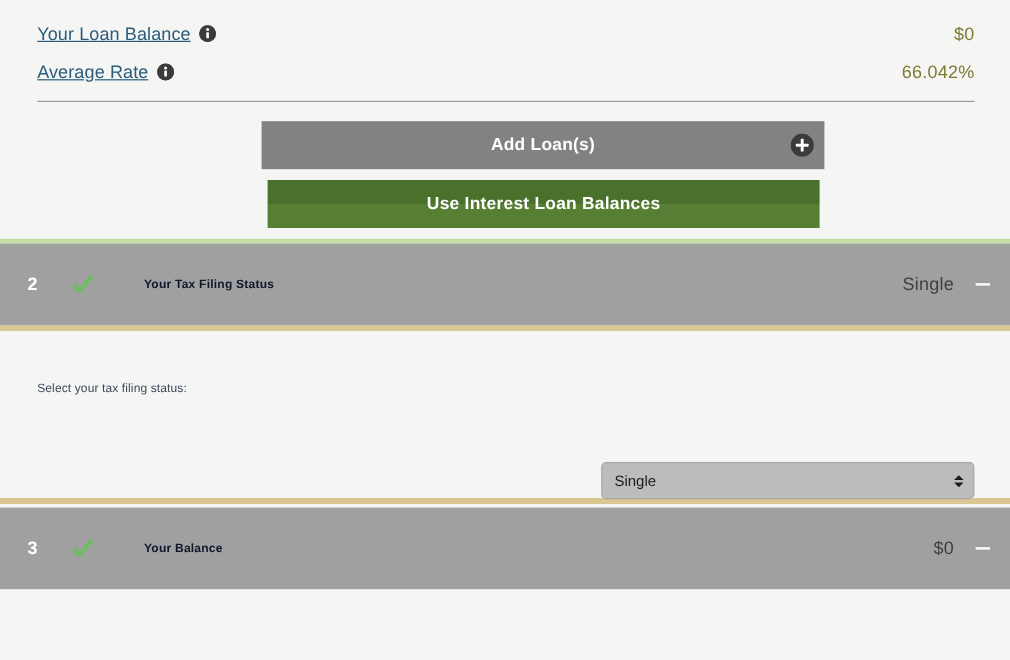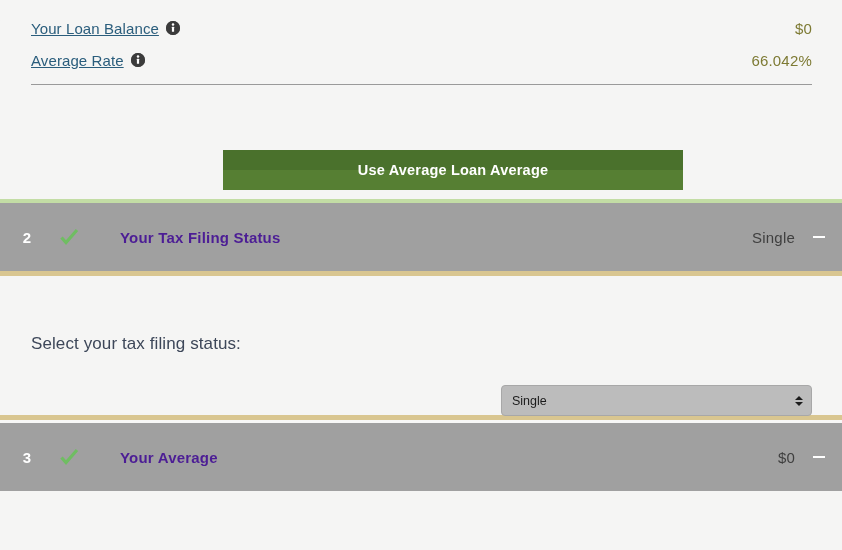--- a/index.html
+++ b/index.html
@@ -161,23 +161,23 @@
     height: 22px;
     display: flex;
     align-items: center;
     justify-content: center;
   }
   .sec-check svg { display: block; }
 
   .sec-title {
     position: absolute;
     left: 120px;
-    font-size: 15px;
+    font-size: 10px;
     font-weight: bold;
-    color: #4c1d95;
+    color: #0f172a;
     letter-spacing: 0.2px;
   }
 
   .sec-value {
     position: absolute;
     right: 47px;
     font-size: 15px;
     color: #3f3f3f;
     letter-spacing: 0.2px;
   }
@@ -202,22 +202,22 @@
   .section-body {
     position: relative;
     width: 842px;
     height: 139px;
     background: #f5f5f4;
   }
 
   .body-label {
     position: absolute;
     left: 31px;
-    top: 58px;
-    font-size: 17px;
+    top: 43px;
+    font-size: 10px;
     color: #3d4759;
     letter-spacing: 0.1px;
   }
 
   .select-wrap {
     position: absolute;
     left: 501px;
     top: 385px;
   }
 
@@ -292,23 +292,33 @@
           </svg>
         </span>
       </div>
       <span class="sum-value">66.042%</span>
     </div>
 
     <hr class="divider">
 
     <div class="btn-area">
 
+      <button class="btn btn-add">
+        <span>Add Loan(s)</span>
+        <span class="plus-icon">
+          <svg width="19" height="19" viewBox="0 0 19 19" aria-hidden="true">
+            <circle cx="9.5" cy="9.5" r="9.5" fill="#3b3b3b"></circle>
+            <rect x="8.3" y="4.2" width="2.4" height="10.6" rx="0.5" fill="#ffffff"></rect>
+            <rect x="4.2" y="8.3" width="10.6" height="2.4" rx="0.5" fill="#ffffff"></rect>
+          </svg>
+        </span>
+      </button>
 
       <button class="btn btn-avg">
-        <span>Use Average Loan Average</span>
+        <span>Use Interest Loan Balances</span>
       </button>
 
     </div>
   </div>
 
   <div class="sec-border-top-green"></div>
 
   <div class="section-header">
     <span class="sec-num">2</span>
     <span class="sec-check">
@@ -342,20 +352,20 @@
   <div class="sec-border-tan"></div>
   <div class="sec-gap-white"></div>
 
   <div class="section-header">
     <span class="sec-num">3</span>
     <span class="sec-check">
       <svg width="22" height="22" viewBox="0 0 22 22" aria-hidden="true">
         <path d="M3.5 11.5 L8 16.5 L19 4" stroke="#6fbd62" stroke-width="3.2" fill="none" stroke-linecap="butt" stroke-linejoin="miter"></path>
       </svg>
     </span>
-    <span class="sec-title">Your Average</span>
+    <span class="sec-title">Your Balance</span>
     <span class="sec-value">$0</span>
     <span class="sec-toggle">
       <span class="dash"></span>
     </span>
   </div>
 
 </div>
 
 </body></html>

